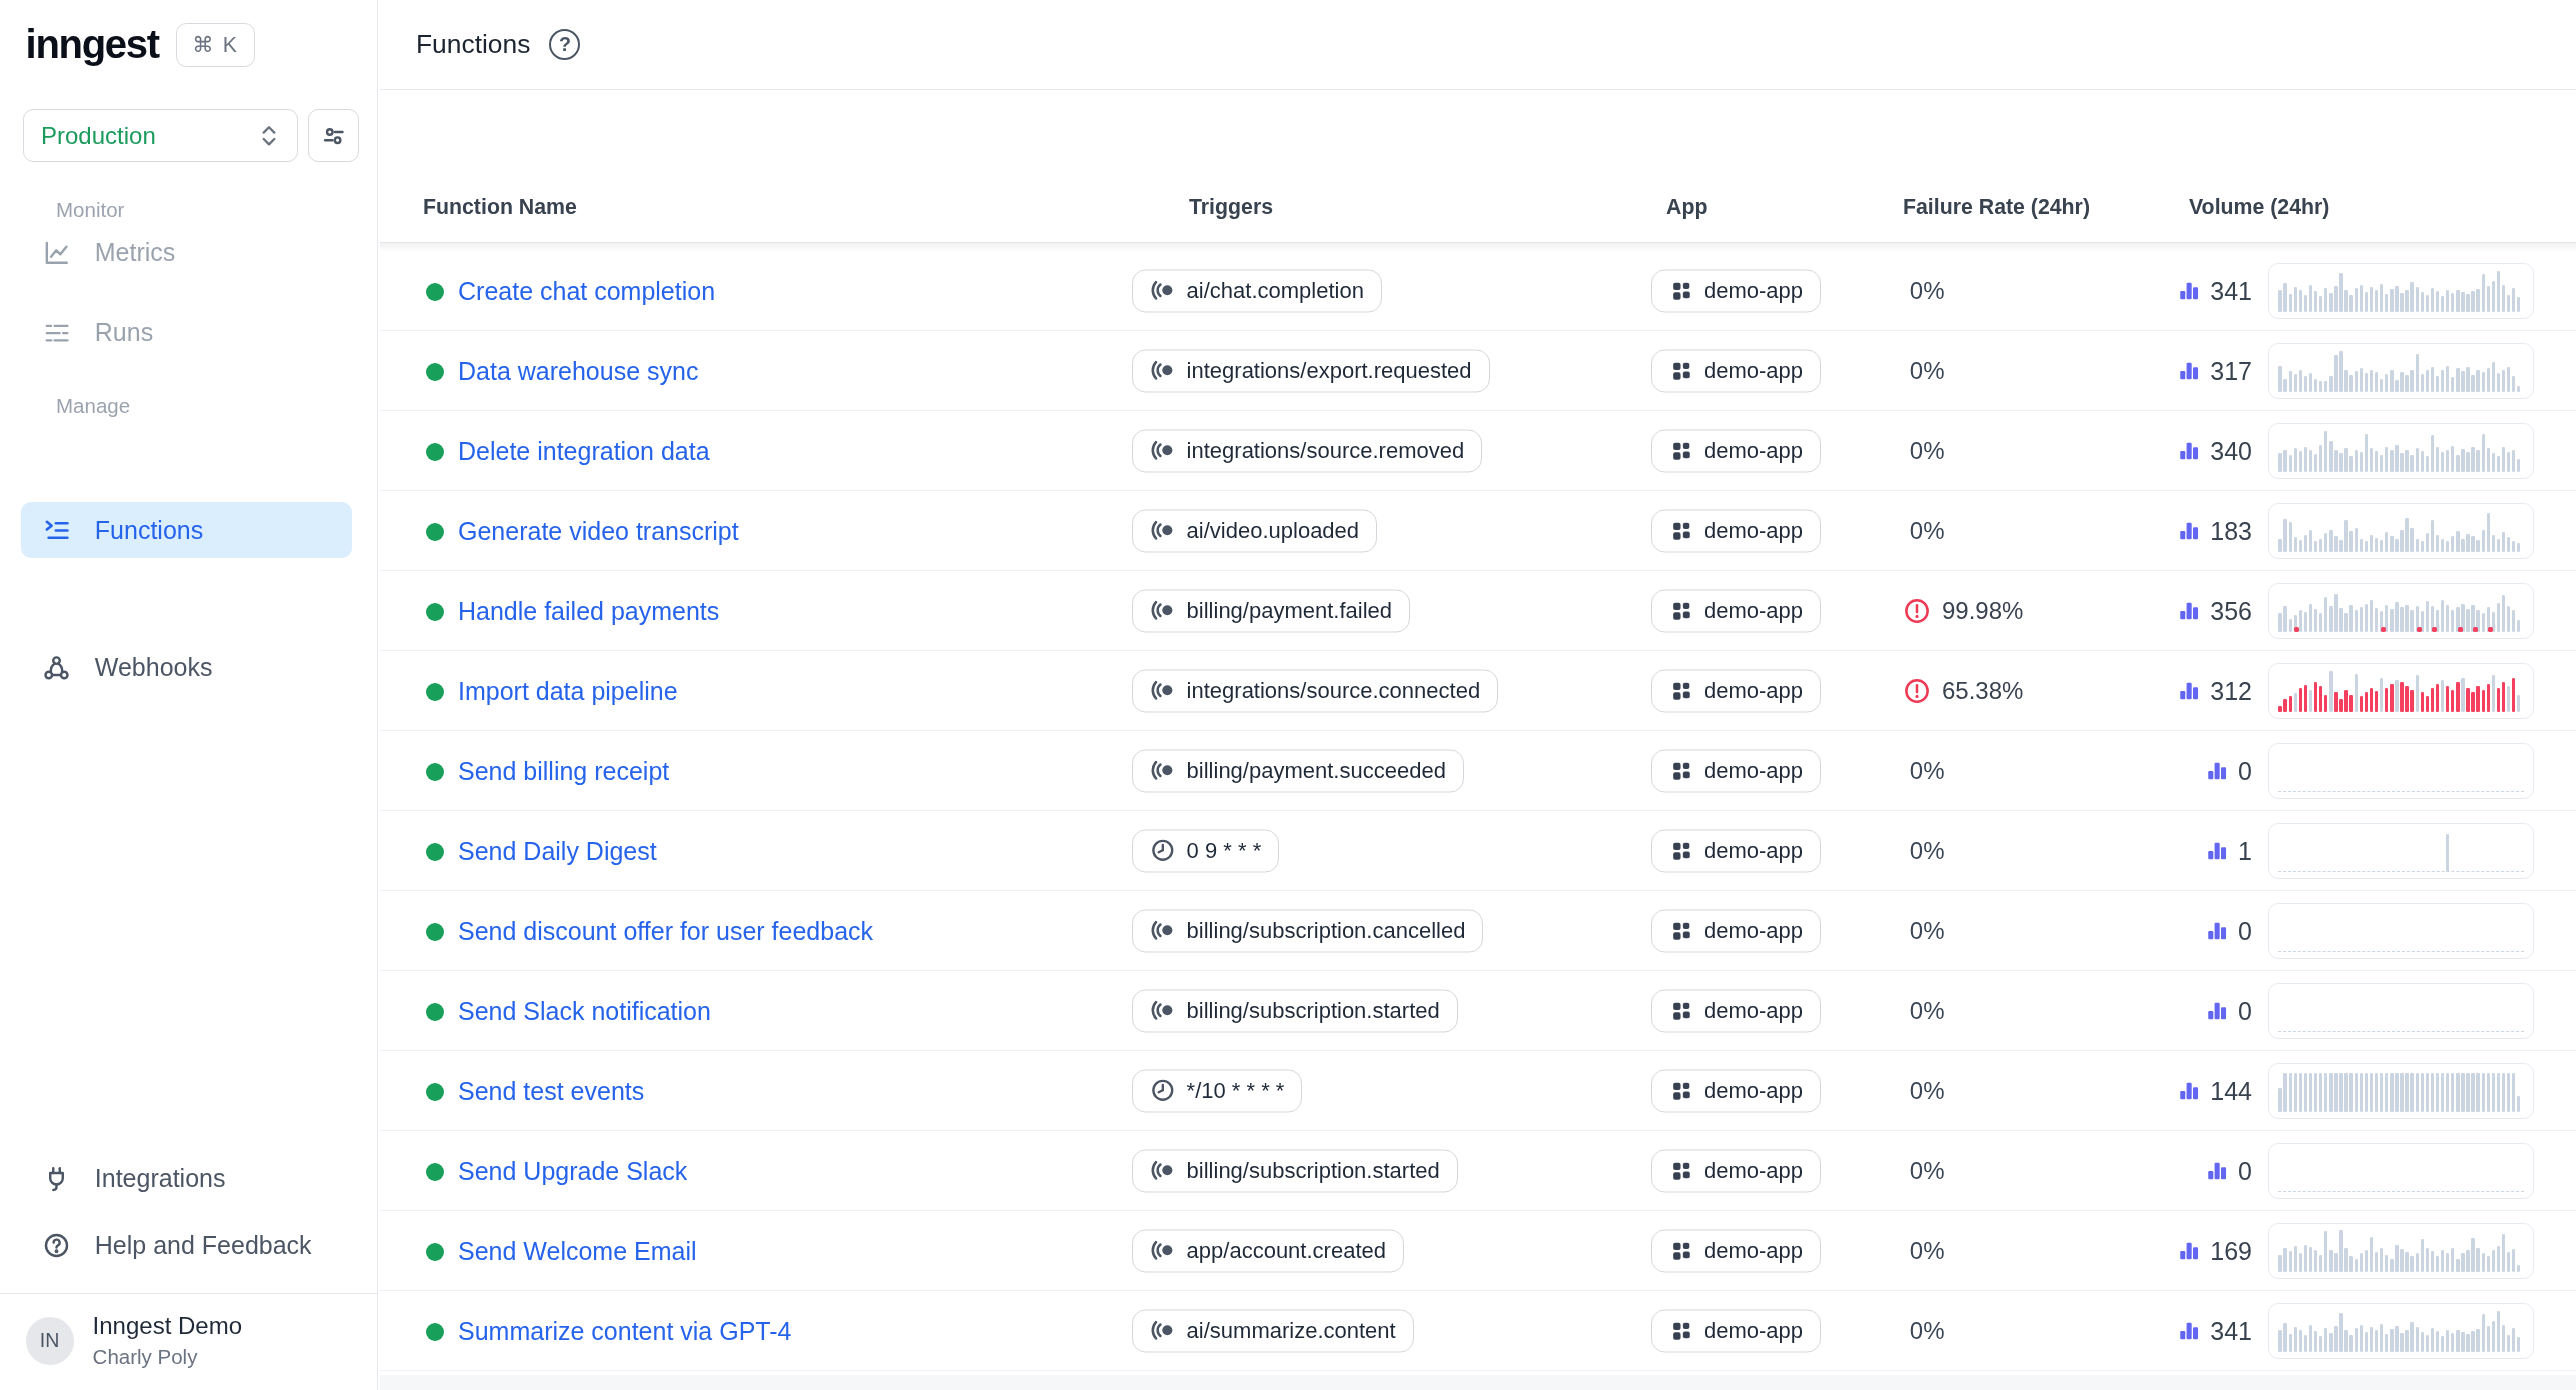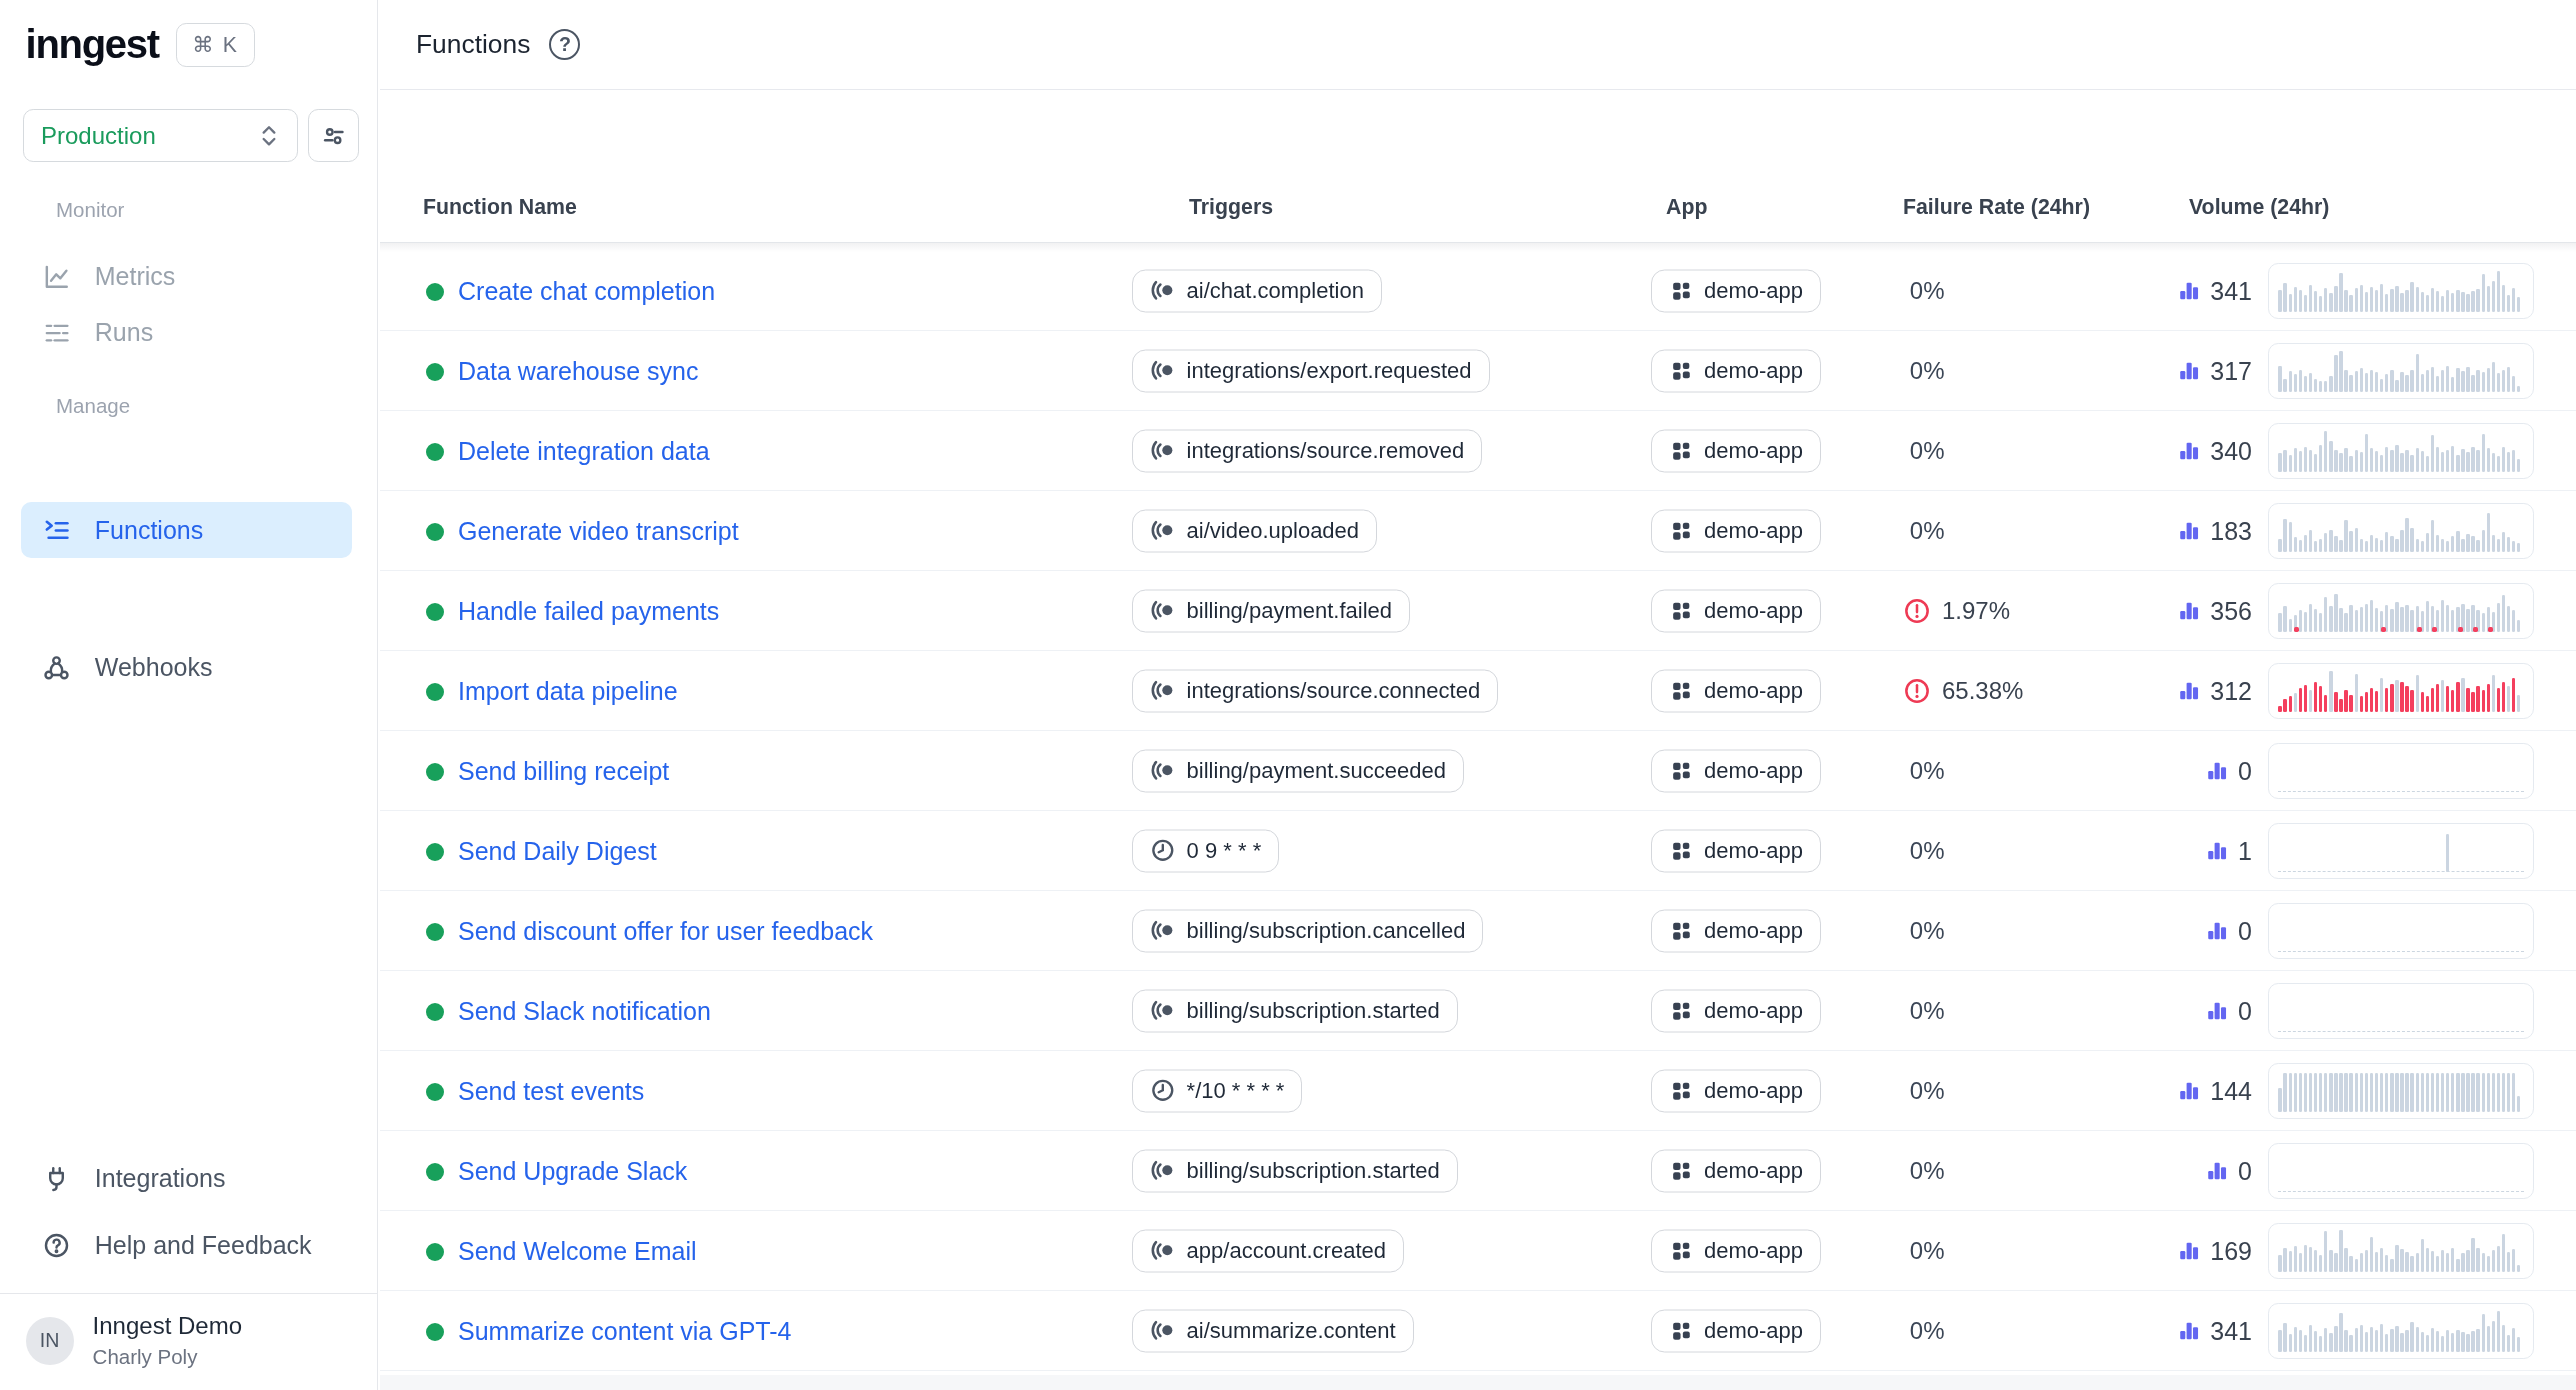--- a/index.html
+++ b/index.html
@@ -84,21 +84,21 @@
           <circle cx="8.6" cy="8.8" r="2.7"></circle>
           <path d="M13.6 8.8H21"></path>
           <path d="M4 16.8h7.2"></path>
           <circle cx="16.2" cy="16.8" r="2.7"></circle>
         </svg>
     </div>
   </div>
 
   <div class="nav-label" style="top:198px">Monitor</div>
 
-  <div class="nav-item muted" style="top:248px">
+  <div class="nav-item muted" style="top:224px">
     <svg class="nicon" viewBox="0 0 24 24" fill="none" stroke="currentColor" stroke-width="2" stroke-linecap="round" stroke-linejoin="round">
         <path d="M4 4v16.5h16.5"></path>
         <path d="M7.5 15.5l4.3-5.3 3.4 3.3 5-6.3"></path>
       </svg>
     <span>Metrics</span>
   </div>
   <div class="nav-item muted" style="top:304px">
     <svg class="nicon" viewBox="0 0 24 24" fill="none" stroke="currentColor" stroke-width="2" stroke-linecap="round">
         <path d="M4 6.5h3.5"></path>
         <path d="M10.5 6.5H21"></path>
@@ -532,21 +532,21 @@
             <rect x="15" y="14" width="7.5" height="7.5" rx="2.2"></rect>
           </svg>
           <span>demo-app</span>
         </span>
     <span class="fail alert">
           <svg width="28" height="28" viewBox="0 0 30 30" fill="none">
             <circle cx="15" cy="15" r="11.4" stroke="#ee3a54" stroke-width="2.7"></circle>
             <path d="M15 8.8v7.4" stroke="#ee3a54" stroke-width="2.7" stroke-linecap="round"></path>
             <circle cx="15" cy="20.8" r="1.7" fill="#ee3a54"></circle>
           </svg>
-          <span>1.97%</span>
+          <span>99.98%</span>
         </span>
     <span class="vol">
           <svg width="24" height="24" viewBox="0 0 26 26" fill="#6366f1">
             <rect x="3.5" y="13.5" width="5.5" height="9" rx="1.3"></rect>
             <rect x="10.4" y="4.5" width="5.5" height="18" rx="1.3"></rect>
             <rect x="17.3" y="9.5" width="5.5" height="13" rx="1.3"></rect>
           </svg>
           <span>356</span>
         </span>
     <span class="spark">

